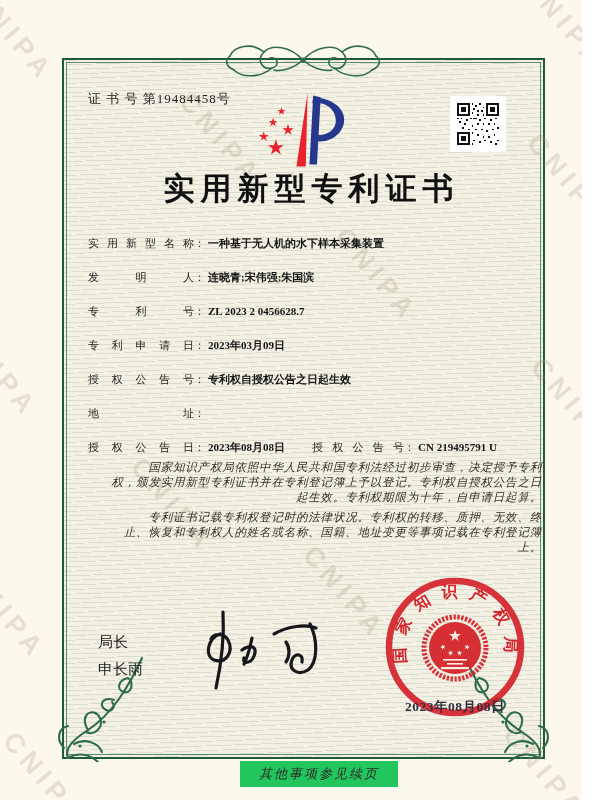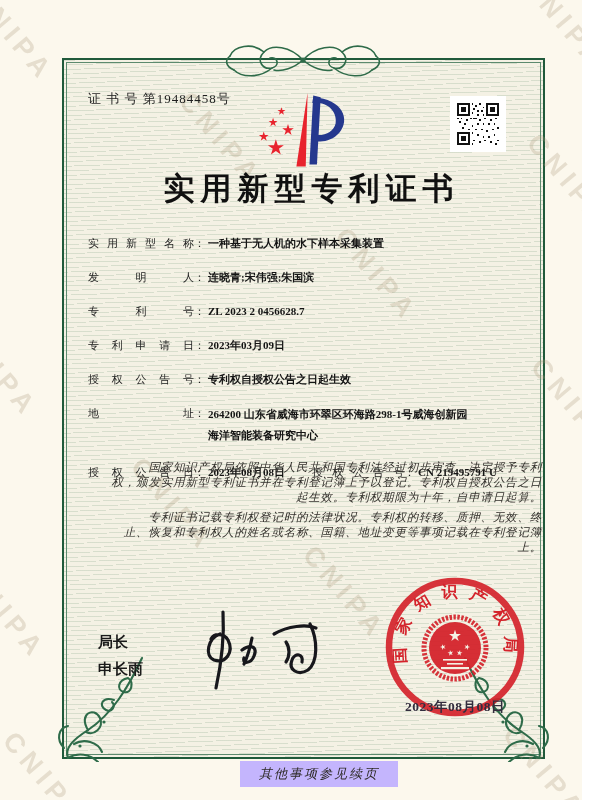--- a/index.html
+++ b/index.html
@@ -36,29 +36,29 @@
   .fvalue{font-weight:700;color:#141414;}
   .addr-lines{line-height:21px;margin-top:-2.5px;}
   .row-last{margin-bottom:24px;}
   .w104{flex:0 0 104px;}
 
   .paras{position:absolute;left:24px;top:400px;width:454px;}
   .paras p{margin:0 0 5px 16px;text-indent:2em;font-size:11.5px;line-height:15px;
            letter-spacing:0.8px;font-style:italic;color:#33302c;text-align:right;}
 
   .sig-block{position:absolute;left:34px;top:568px;font-family:"Liberation Sans","DejaVu Sans",sans-serif;
-             font-weight:700;font-size:15px;line-height:27px;color:#1b1b1b;}
+             font-weight:400;font-size:15px;line-height:27px;color:#1b1b1b;}
   .sig-script{position:absolute;left:126px;top:543px;width:140px;height:92px;}
 
   .seal{position:absolute;left:316px;top:512px;width:150px;height:150px;}
 
   .pagenum{position:absolute;left:0;right:0;top:672px;text-align:center;
            transform:translateX(-18px);font-size:11px;color:#33302c;letter-spacing:1px;}
 
-  .continuation{position:absolute;left:240px;top:761px;width:158px;height:26px;background:#c4b5fd;
+  .continuation{position:absolute;left:240px;top:761px;width:158px;height:26px;background:#22c55e;
                 display:flex;align-items:center;justify-content:center;z-index:3;
                 font-size:13px;font-style:italic;letter-spacing:2px;color:#2e2b27;}
 
   .orn-top{position:absolute;left:153px;top:-22px;width:172px;height:44px;}
   .orn-bl{position:absolute;left:-10px;top:592px;width:95px;height:110px;}
   .orn-br{position:absolute;right:-10px;top:592px;width:95px;height:110px;transform:scaleX(-1);}
   .hiddefs{position:absolute;width:0;height:0;overflow:hidden;}
 </style>
 </head>
 <body>
@@ -228,24 +228,20 @@
           <span class="fvalue">2023年03月09日</span>
         </div>
         <div class="frow">
           <span class="flabel">授权公告号</span>
             <span class="colon">：</span>
           <span class="fvalue">专利权自授权公告之日起生效</span>
         </div>
         <div class="frow">
           <span class="flabel">地址</span>
             <span class="colon">：</span>
-          <span class="fvalue addr-lines">
-            <span>264200 山东省威海市环翠区环海路298-1号威海创新园</span><br>
-            <span>海洋智能装备研究中心</span>
-          </span>
         </div>
         <div class="frow row-last">
           <span class="flabel">授权公告日</span>
             <span class="colon">：</span>
           <span class="fvalue w104">2023年08月08日</span>
           <span class="flabel2">授权公告号</span>
             <span class="colon">：</span>
           <span class="fvalue">CN 219495791 U</span>
         </div>
       </div>

